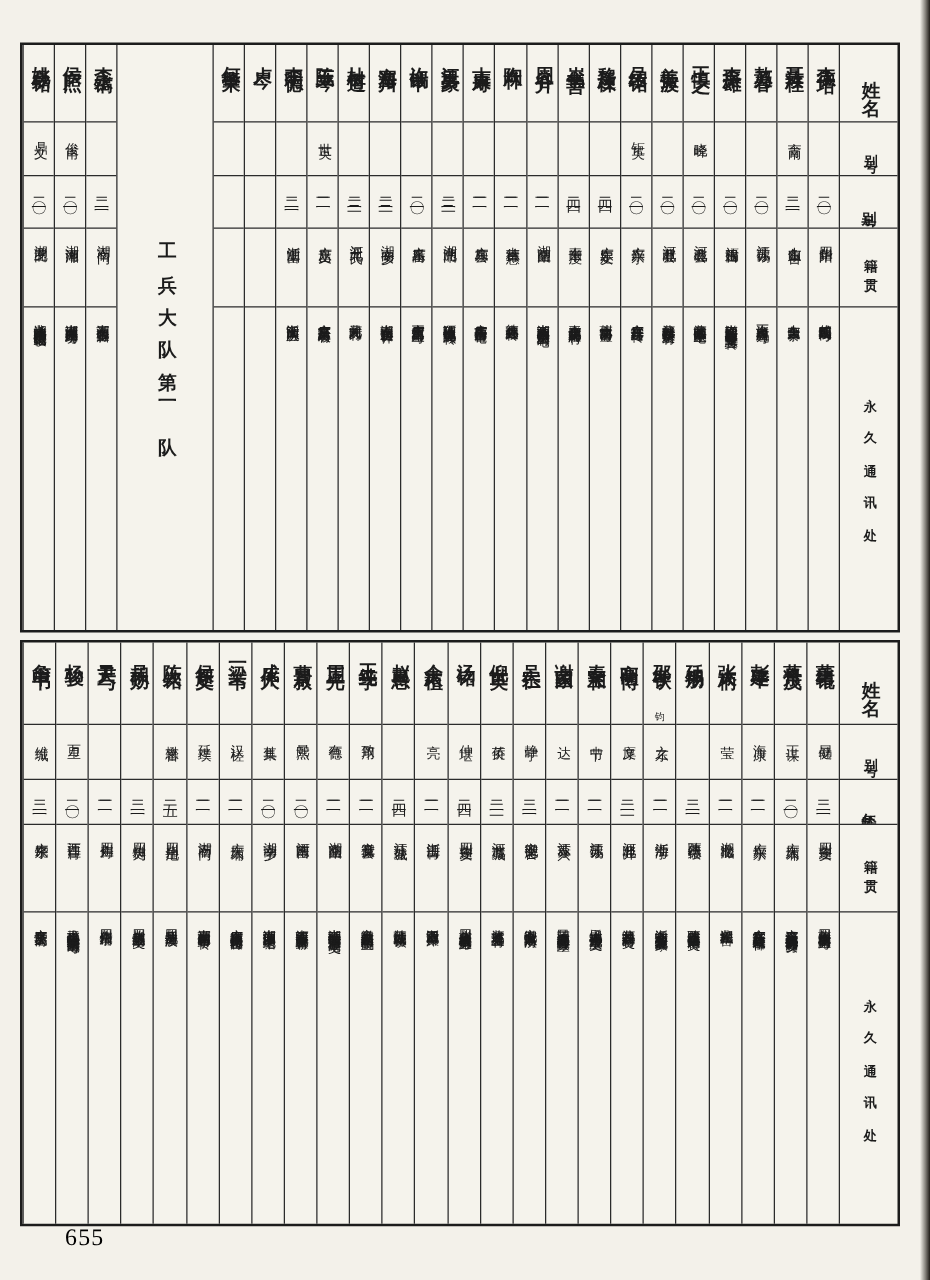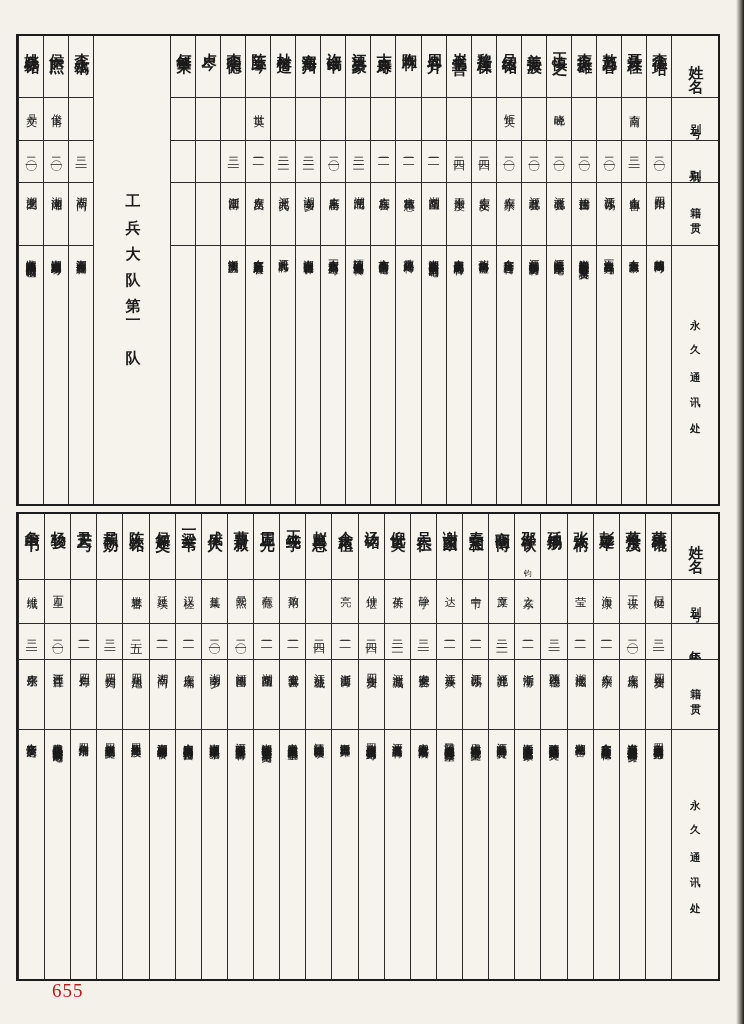--- a/index.html
+++ b/index.html
@@ -33,21 +33,21 @@
   
   .header-col .cell{align-items:center;padding-top:0;}
   .header-col .vtext{font-weight:700;font-size:14px;}
   .header-col .r-name .vtext{letter-spacing:14px;}
   .header-col .r-alias .vtext{letter-spacing:5px;}
   .header-col .r-age .vtext{letter-spacing:3px;}
   .header-col .r-native .vtext{letter-spacing:16px;}
   .header-col .r-address .vtext{letter-spacing:26px;}
   
   .divider-col .vtext{font-size:15px;font-weight:700;letter-spacing:26px;margin-top:146px;}
-  .page-number{position:absolute;left:52px;top:980px;font-size:19px;letter-spacing:1px;color:#b91c1c;}
+  .page-number{position:absolute;left:52px;top:980px;font-size:19px;letter-spacing:1px;color:#000000;}
 </style>
 </head>
 <body>
 
 <div class="page">
   <section class="roster t0" id="table-top">
       <div class="col header-col">
         <div class="cell r-name hdr">
           <span class="vtext">姓名</span>
         </div>

